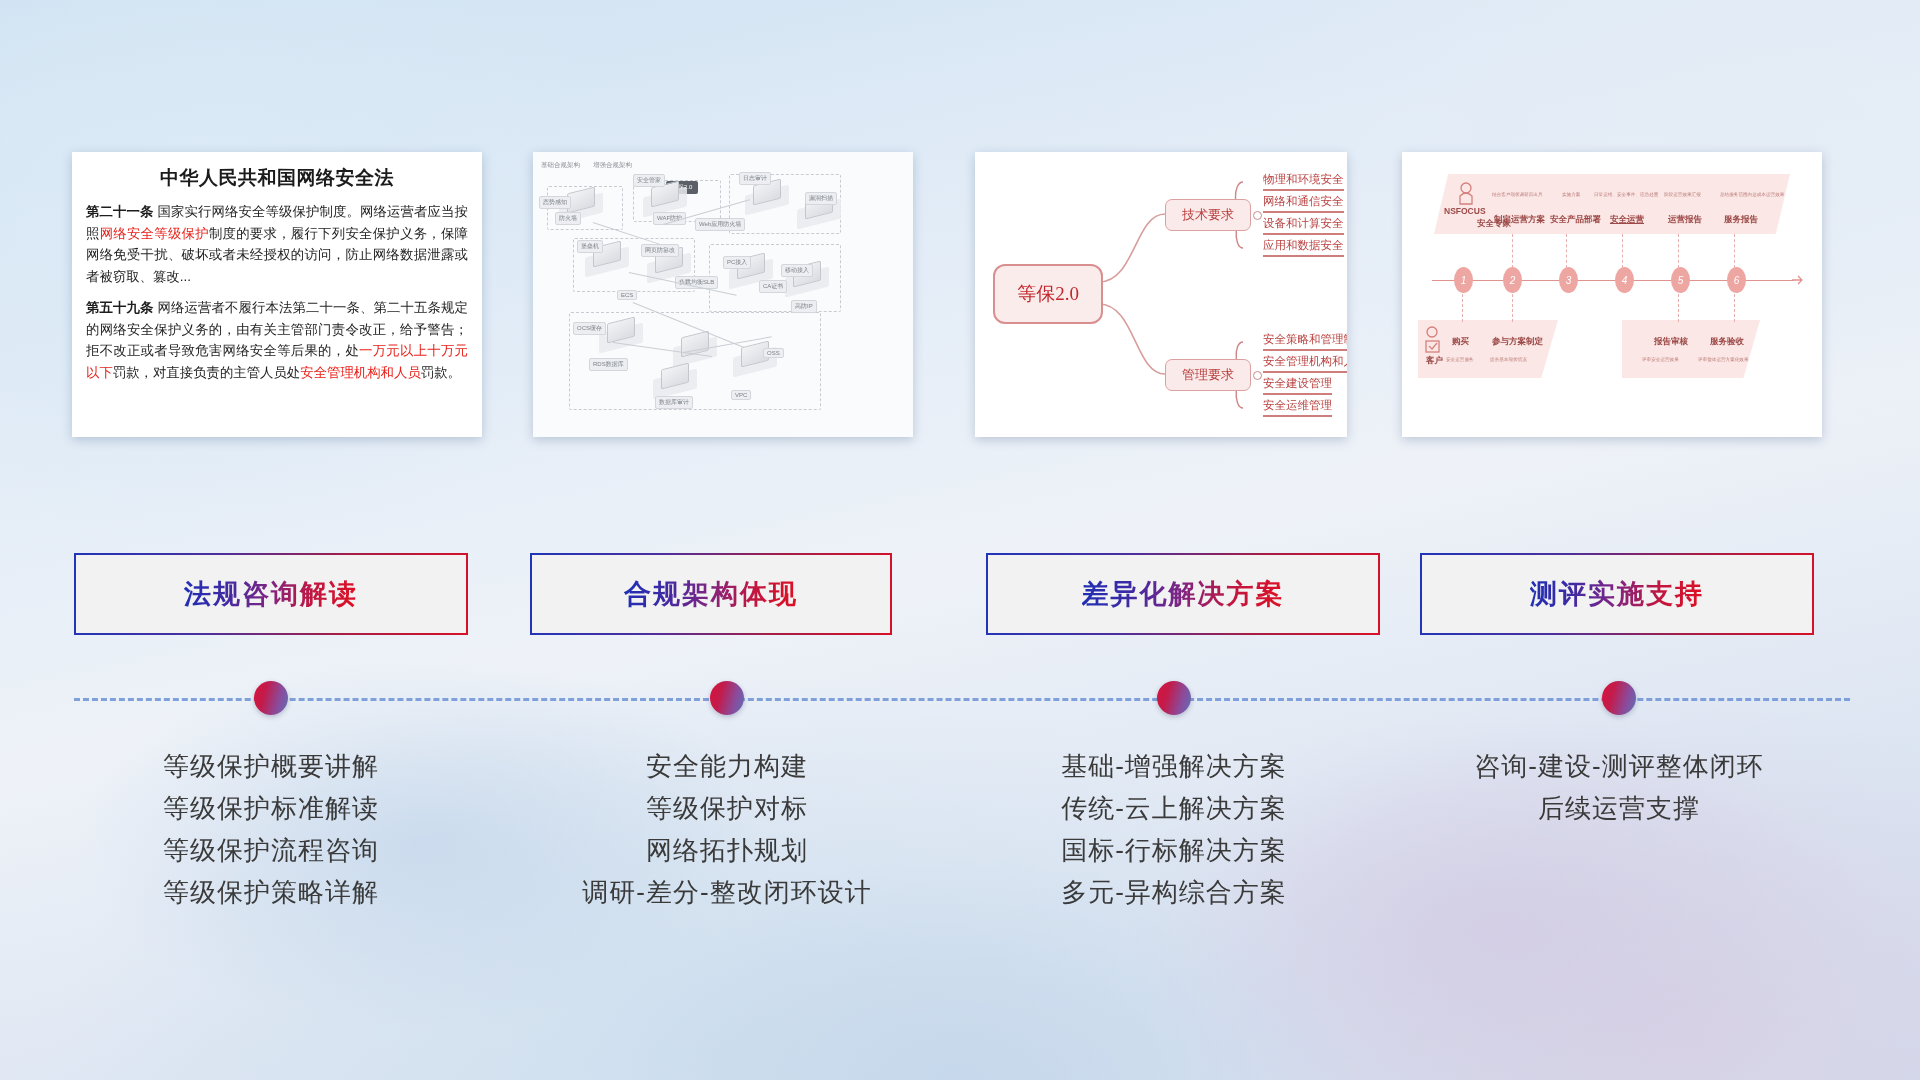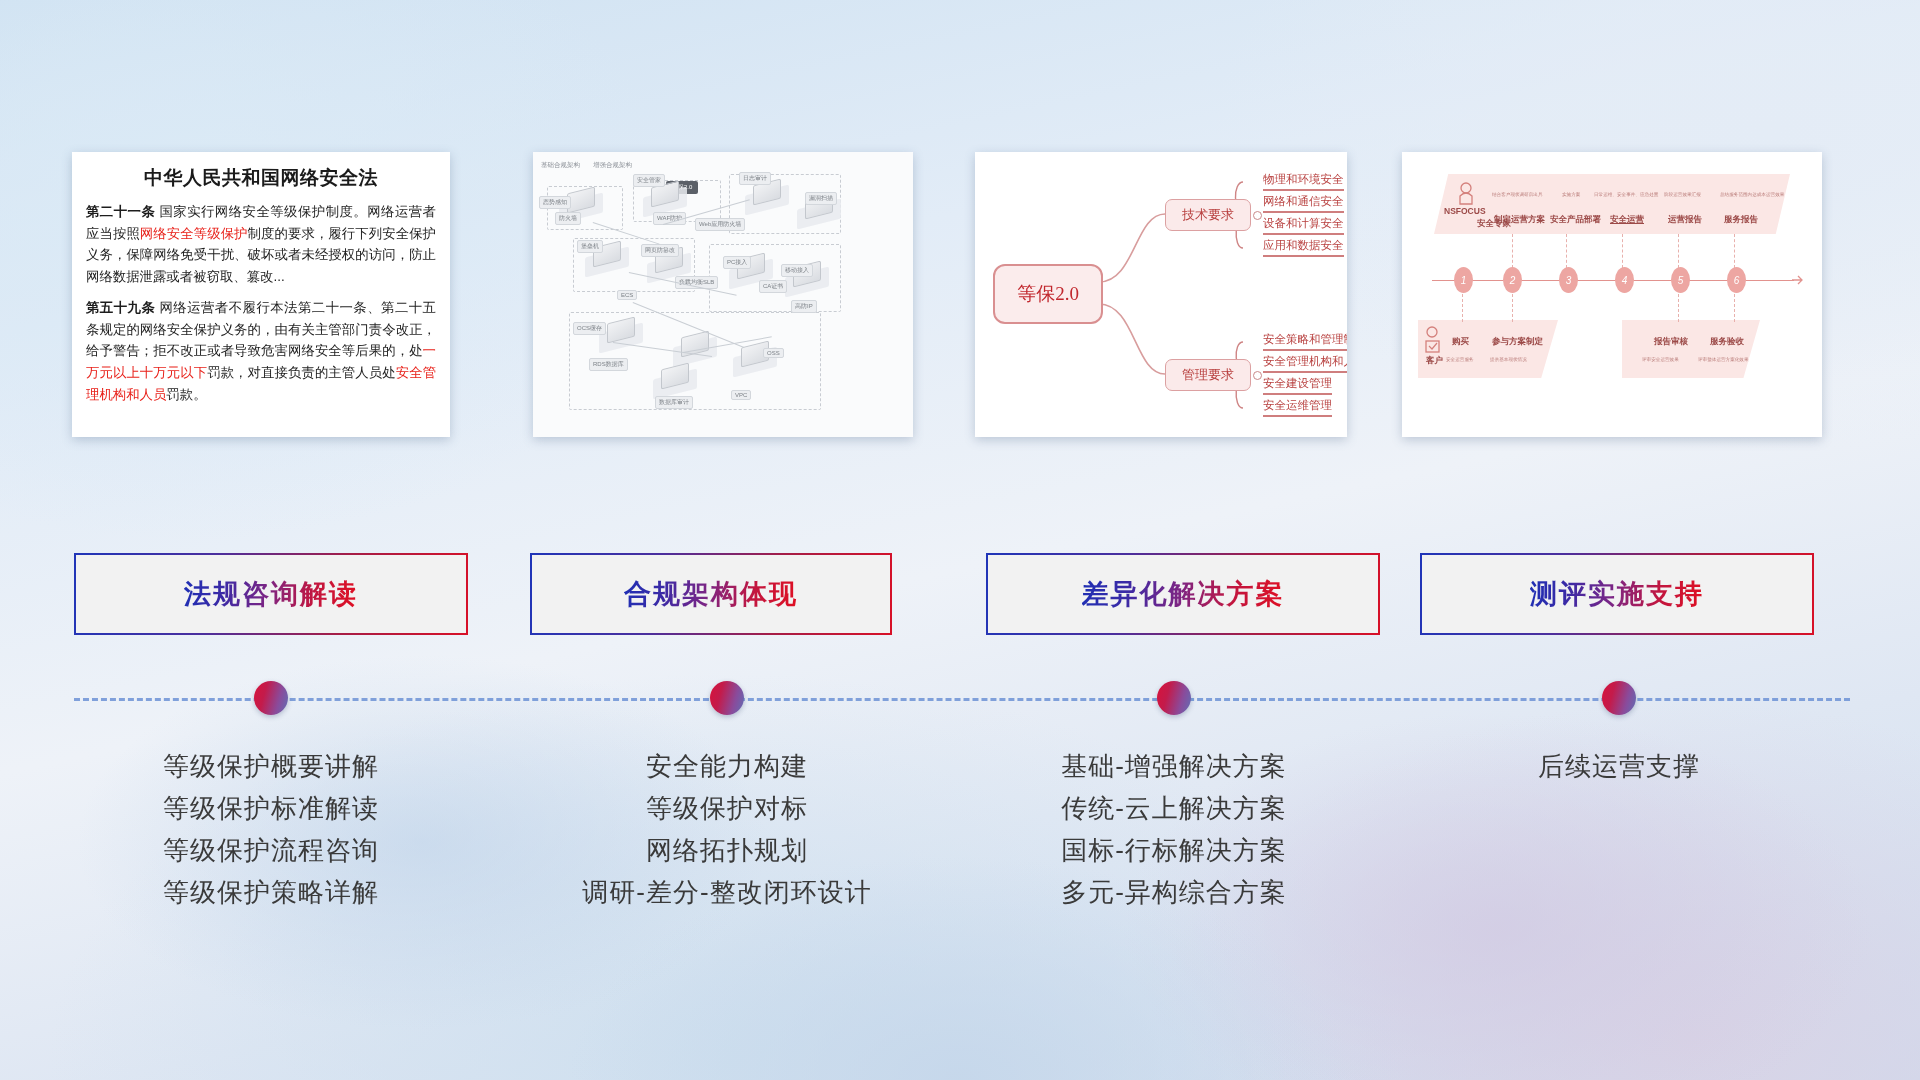--- a/index.html
+++ b/index.html
@@ -22,21 +22,21 @@
       radial-gradient(560px 320px at 50% 100%, rgba(196,214,234,.85) 0%, rgba(196,214,234,0) 70%),
       radial-gradient(520px 300px at 78% 86%, rgba(209,201,226,.7) 0%, rgba(209,201,226,0) 72%),
       radial-gradient(480px 260px at 22% 78%, rgba(186,208,232,.55) 0%, rgba(186,208,232,0) 72%);
   }
   
   #cards{position:absolute;left:0;top:0;width:1920px;height:460px;}
   .card{position:absolute;background:#fff;box-shadow:0 3px 10px rgba(70,95,130,.28);}
   .card-inner{position:absolute;inset:0;overflow:hidden;}
 
   
-  #card1{left:72px;top:152px;width:378px;height:285px;}
+  #card1{left:72px;top:152px;width:410px;height:285px;}
   .law-title{font-size:19px;font-weight:bold;color:#1b1b1b;text-align:center;
     margin:13px 0 10px;letter-spacing:.5px;}
   .law-p{font-size:13.4px;line-height:1.62;color:#1d1d1d;margin:0 14px 9px;text-align:justify;}
   .law-p b{font-weight:bold;}
   .rd{color:#e8211a;}
   
   #card2{left:533px;top:152px;width:380px;height:285px;background:#fafbfc;}
   .arch-label{position:absolute;font-size:6.5px;color:#8a8f96;white-space:nowrap;}
   .arch-box{position:absolute;border:1px dashed #c8ccd2;border-radius:2px;}
   .arch-node{position:absolute;width:26px;height:18px;background:linear-gradient(160deg,#f2f3f5,#d9dce1);
@@ -312,14 +312,15 @@
   <div class="col-item">网络拓扑规划</div>
   <div class="col-item">调研-差分-整改闭环设计</div>
 </div>
 <div class="col" id="col3" style="left:964px;">
   <div class="col-item">基础-增强解决方案</div>
   <div class="col-item">传统-云上解决方案</div>
   <div class="col-item">国标-行标解决方案</div>
   <div class="col-item">多元-异构综合方案</div>
 </div>
 <div class="col" id="col4" style="left:1409px;">
+  <div class="col-item">咨询-建设-测评整体闭环</div>
   <div class="col-item">后续运营支撑</div>
 </div>
 
 </body></html>

